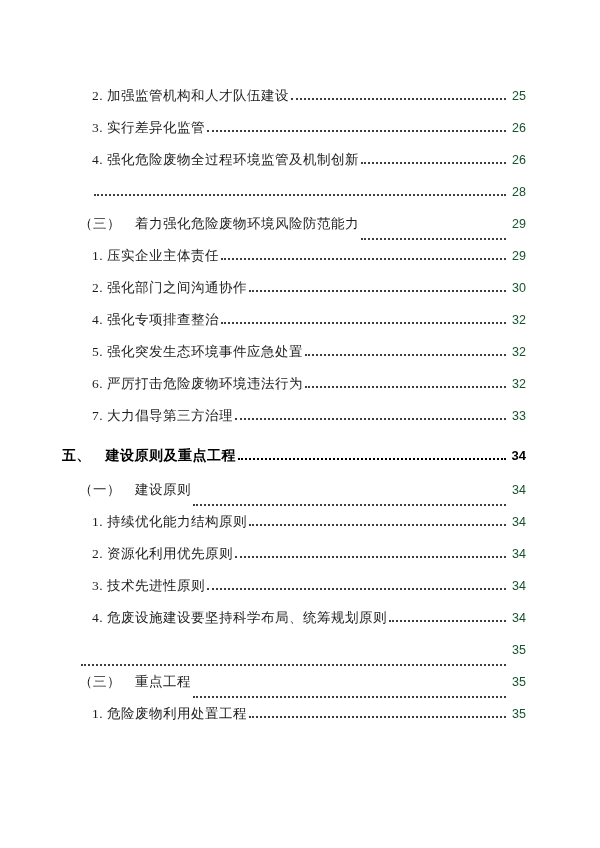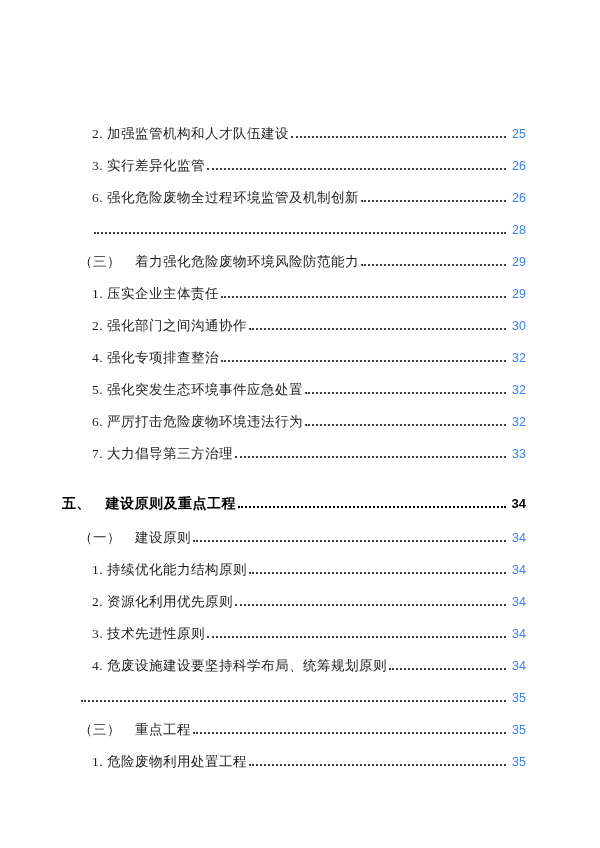--- a/index.html
+++ b/index.html
@@ -6,57 +6,57 @@
   html, body { width: 600px; height: 848px; }
   body {
     background: #ffffff;
     font-family: "Liberation Serif", serif;
     overflow: hidden;
   }
   .page {
     width: 600px;
     height: 848px;
     background: #ffffff;
-    padding: 118px 74px 0 62px;
+    padding: 80px 74px 0 62px;
     overflow: hidden;
   }
   .toc { display: flex; flex-direction: column; }
   .row {
     display: flex;
     align-items: baseline;
     height: 32px;
     line-height: 32px;
     font-size: 13.5px;
     color: #1d1d1d;
   }
   .row.item { padding-left: 30px; }
-  .row.sub  { padding-left: 17px; }
+  .row.sub  { padding-left: 17px; align-items: flex-end; }
   .row.chapter {
     font-weight: bold;
     font-size: 14px;
     color: #000000;
-    margin-top: 18px;
+    margin-top: 8px;
     margin-bottom: 2px;
   }
   .label {
     white-space: pre;
     letter-spacing: 0.5px;
     flex: 0 0 auto;
   }
   .dots {
     flex: 1 1 auto;
     min-width: 10px;
     margin: 0 4px 0 2px;
     border-bottom: 2px dotted #3e3e3e;
   }
   .chapter .dots { border-bottom-color: #000000; }
   .pagenum {
     font-family: "Liberation Sans", sans-serif;
     font-size: 12.5px;
-    color: #3b82f6;
+    color: #14532d;
     min-width: 16px;
     text-align: right;
     flex: 0 0 auto;
   }
   .chapter .pagenum { font-weight: bold; font-size: 13px; color: #000000; }
 </style>
 </head>
 <body>
 
 <div class="page">
@@ -65,21 +65,21 @@
         <span class="label">2. 加强监管机构和人才队伍建设</span>
         <span class="dots"></span>
         <span class="pagenum">25</span>
       </div>
       <div class="row item">
         <span class="label">3. 实行差异化监管</span>
         <span class="dots"></span>
         <span class="pagenum">26</span>
       </div>
       <div class="row item">
-        <span class="label">6. 强化危险废物全过程环境监管及机制创新</span>
+        <span class="label">4. 强化危险废物全过程环境监管及机制创新</span>
         <span class="dots"></span>
         <span class="pagenum">26</span>
       </div>
       <div class="row item">
         <span class="dots"></span>
         <span class="pagenum">28</span>
       </div>
       <div class="row sub">
         <span class="label">（三）　着力强化危险废物环境风险防范能力</span>
         <span class="dots"></span>

